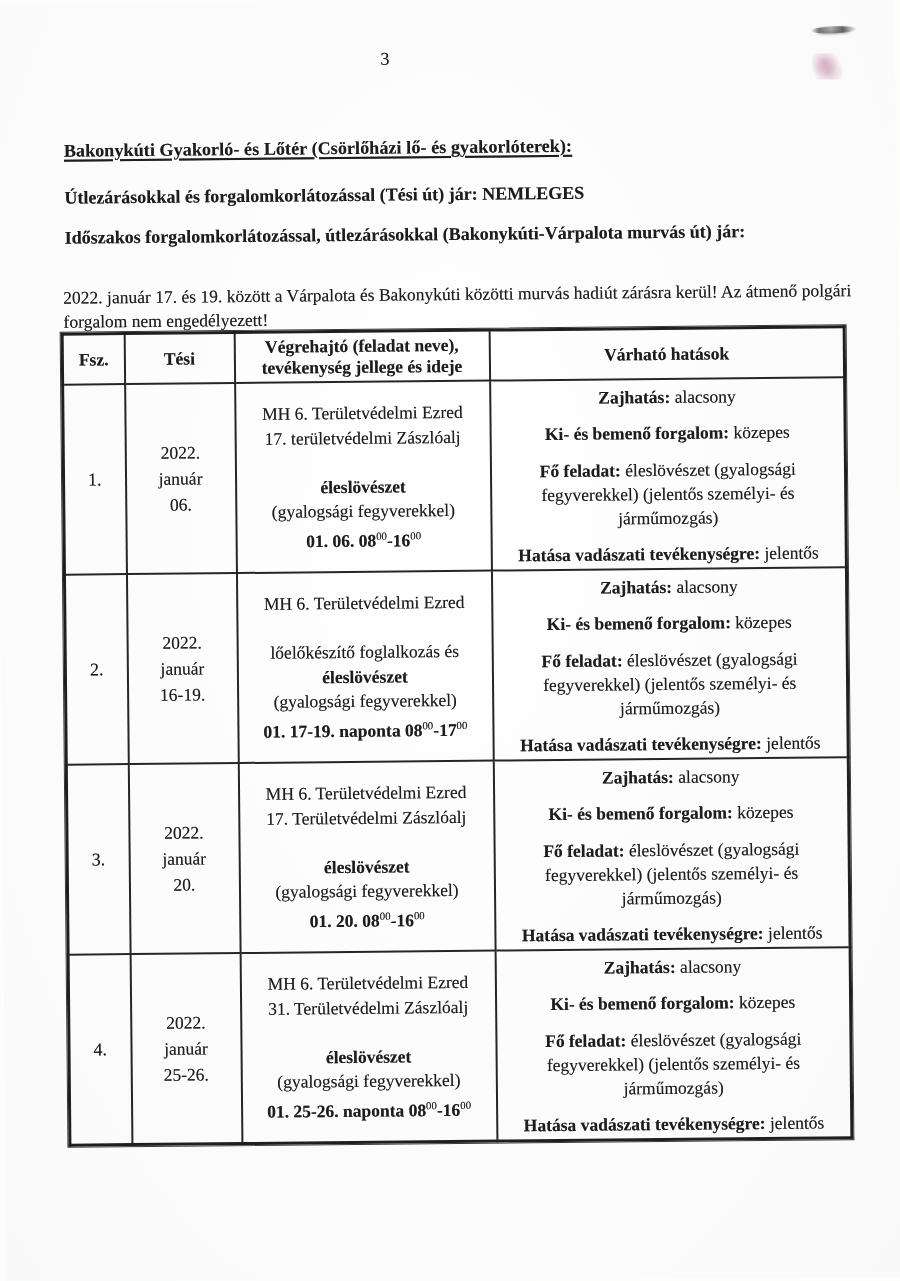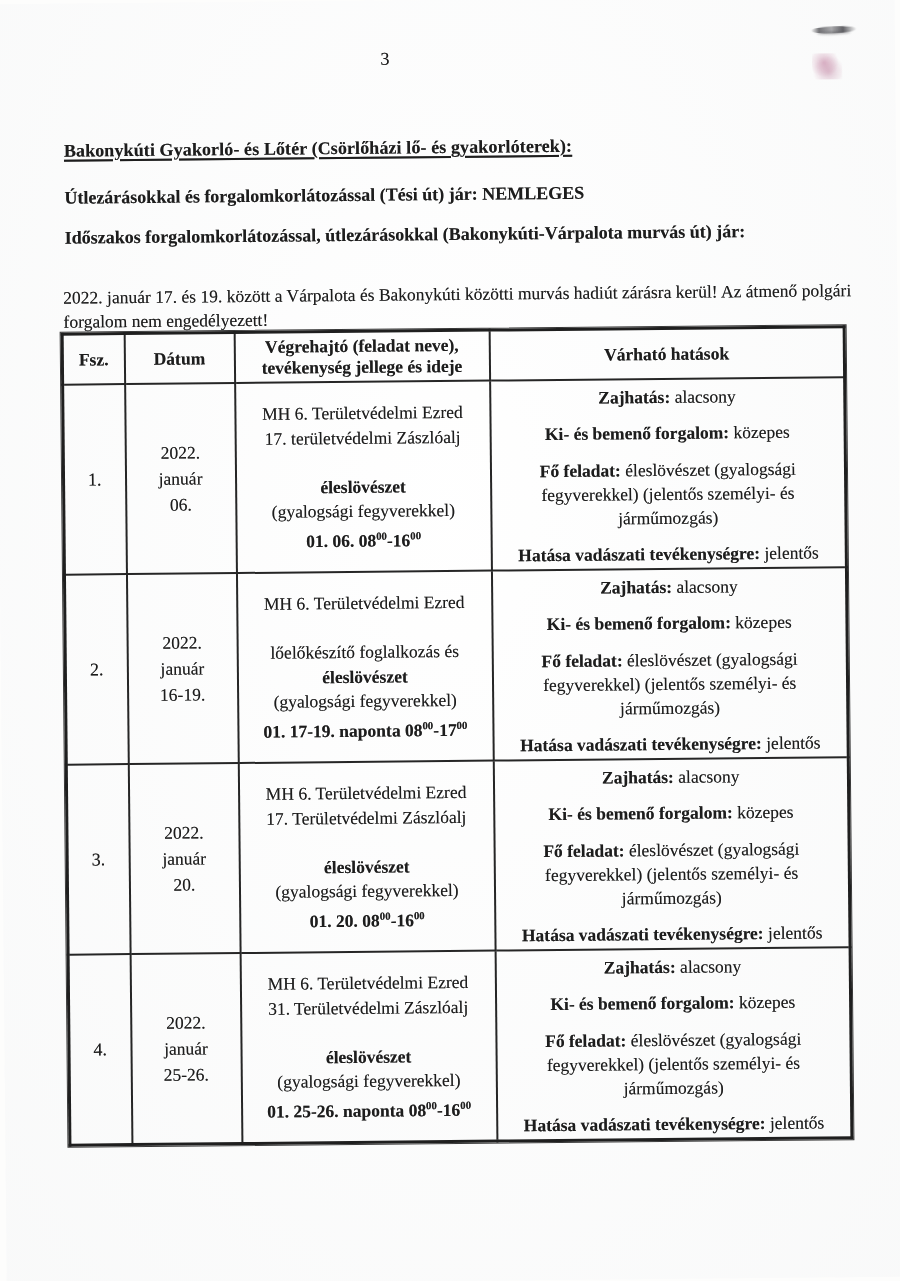--- a/index.html
+++ b/index.html
@@ -94,21 +94,21 @@
     vertical-align: middle;
     line-height: 21px;
     padding: 2px 6px !important;
   }
 
   td { height: 188px; vertical-align: middle; }
   td.fsz  { text-align: center; font-size: 18px; }
   td.datum { text-align: center; line-height: 26px; }
   td.task  { text-align: center; line-height: 24.5px; }
   td.task .bold { font-weight: bold; }
-  td.task sup { font-size: 0.62em; font-weight: bold; }
+  td.task sup { font-size: 0.62em; font-weight: normal; }
   td.eff { vertical-align: top; }
   .effects-stack {
     box-sizing: border-box;
     height: 188px;
     display: flex;
     flex-direction: column;
     justify-content: space-between;
     align-items: center;
     text-align: center;
     padding: 5px 6px 2px 6px;
@@ -167,21 +167,21 @@
   <table class="schedule ink">
     <colgroup>
       <col class="c-fsz">
         <col class="c-datum">
         <col class="c-task">
         <col class="c-eff">
     </colgroup>
     <thead>
       <tr>
         <th>Fsz.</th>
-        <th>Dátum</th>
+        <th>Tési</th>
         <th>Végrehajtó (feladat neve), tevékenység jellege és ideje</th>
         <th>Várható hatások</th>
       </tr>
     </thead>
     <tbody id="table-body">
   <tr>
     <td class="fsz">1.</td>
     <td class="datum">
             <div>2022.</div>
             <div>január</div>

